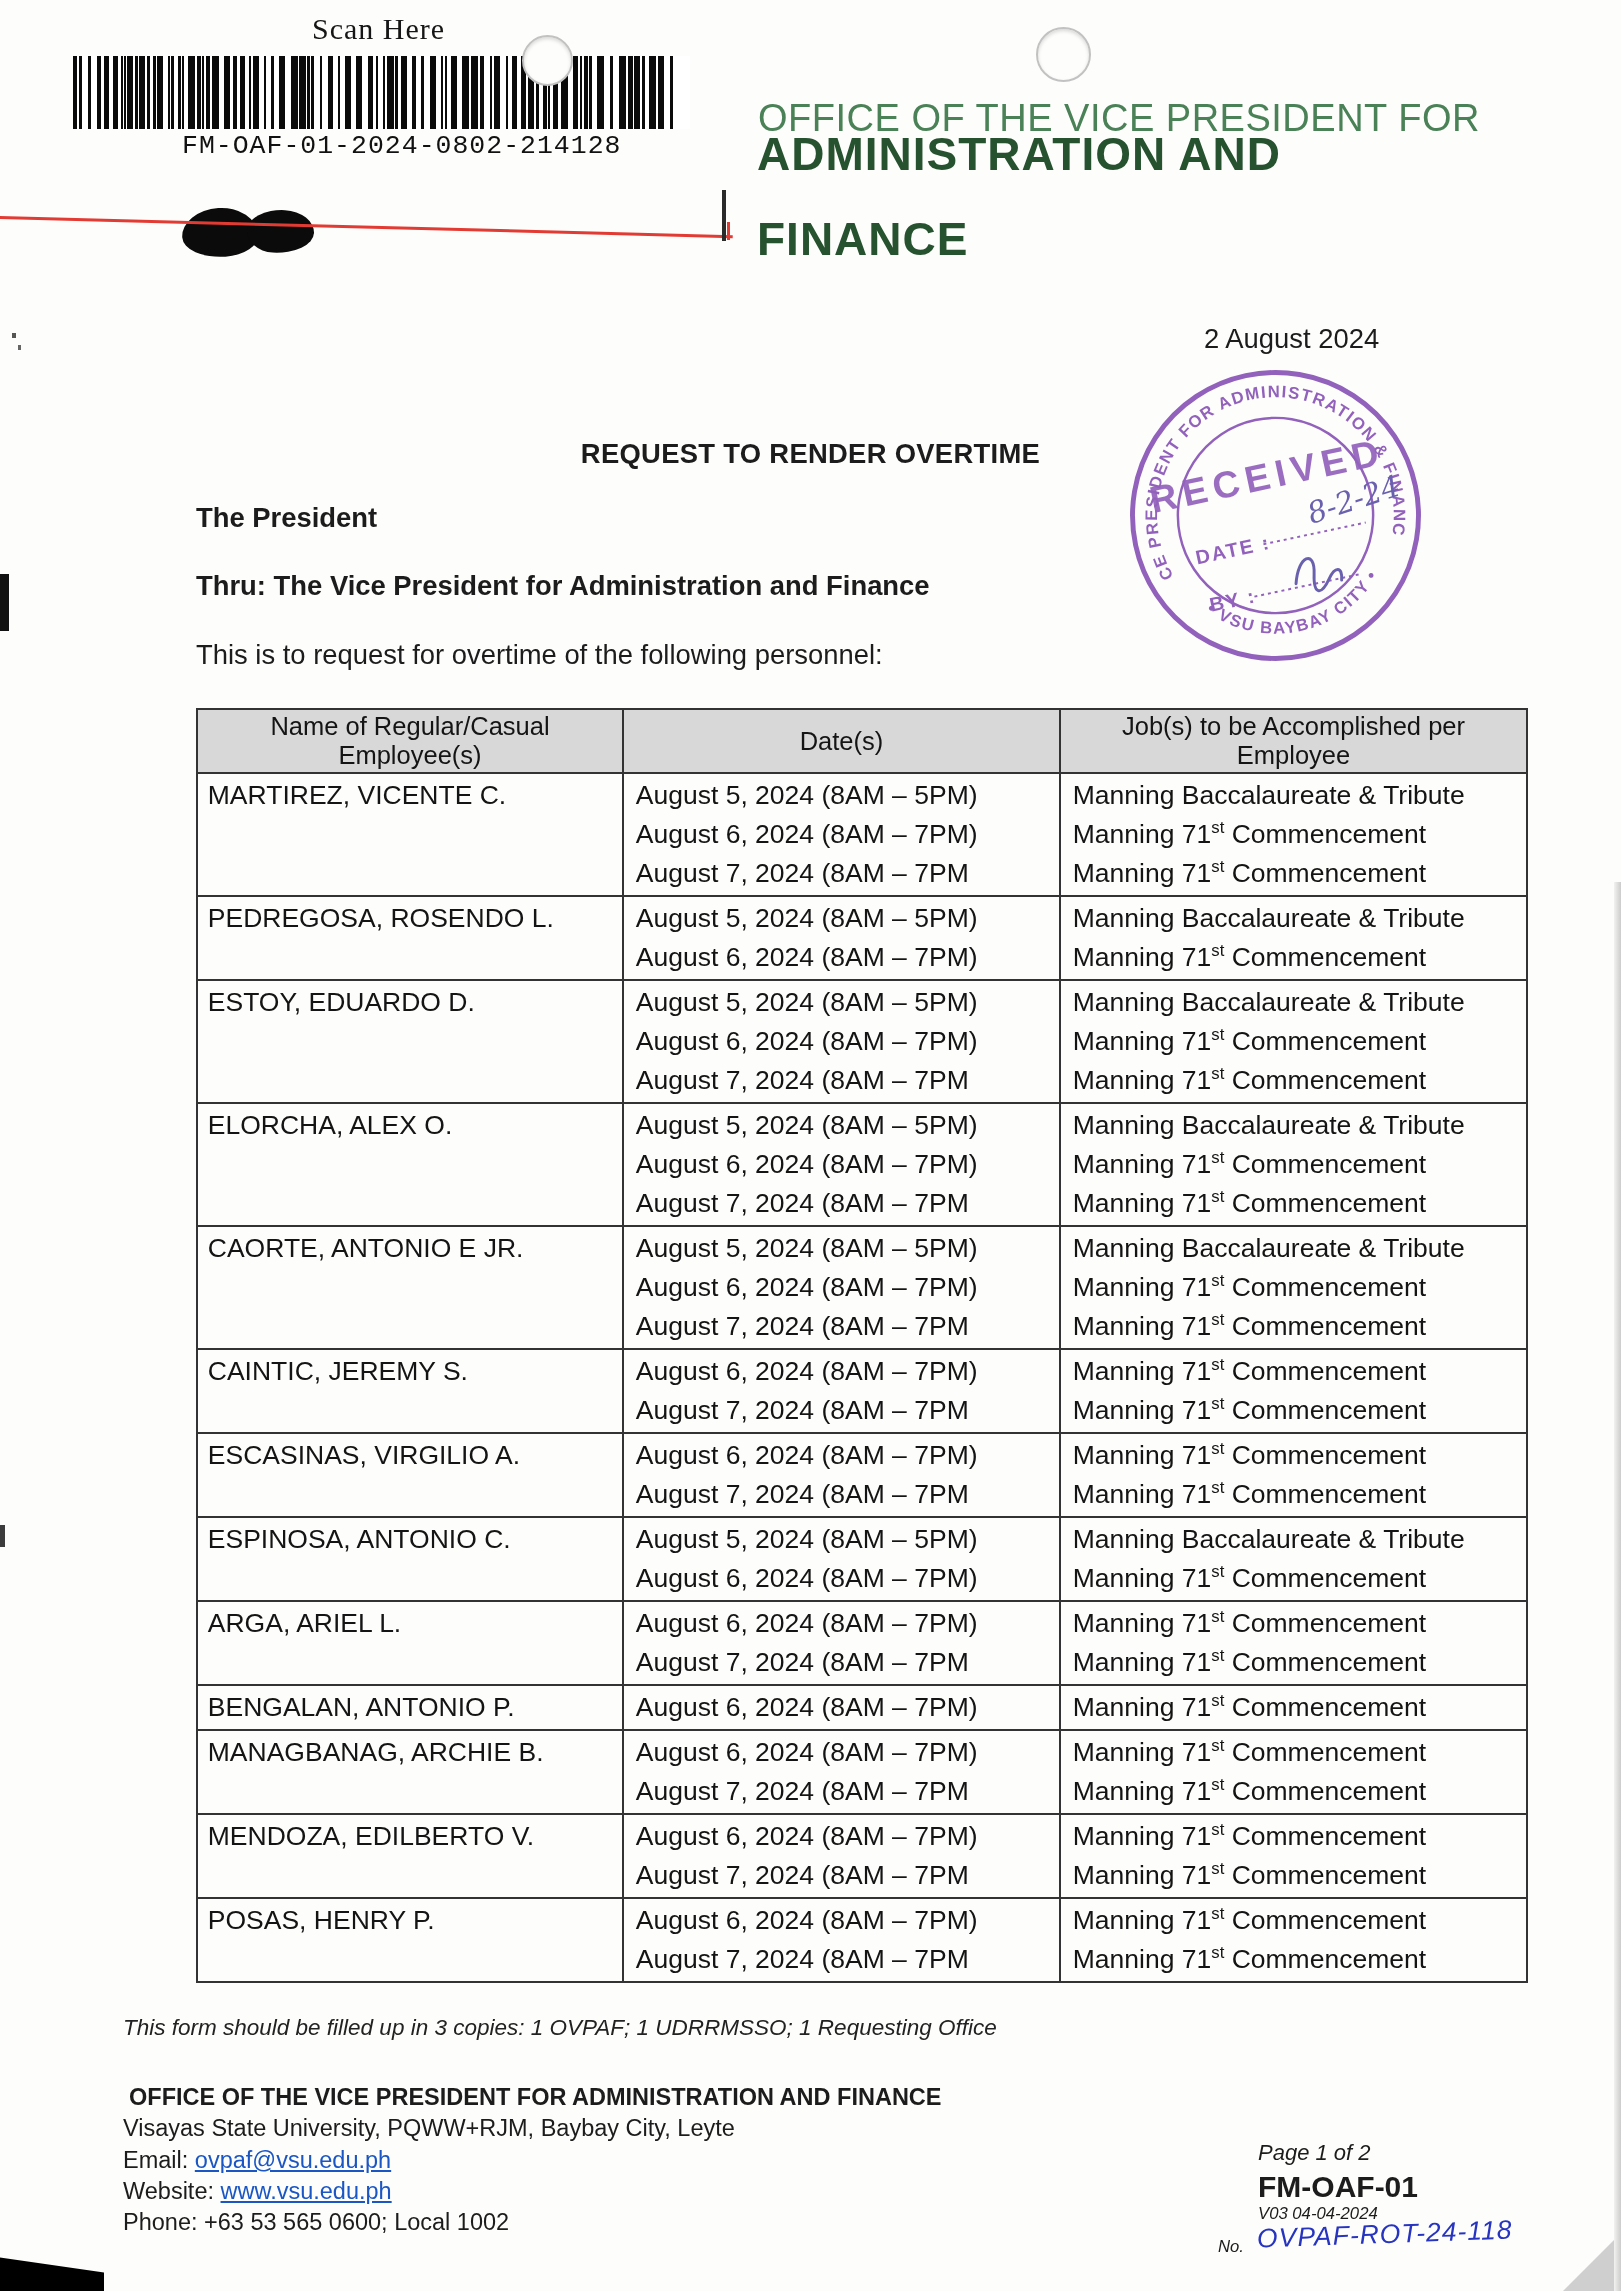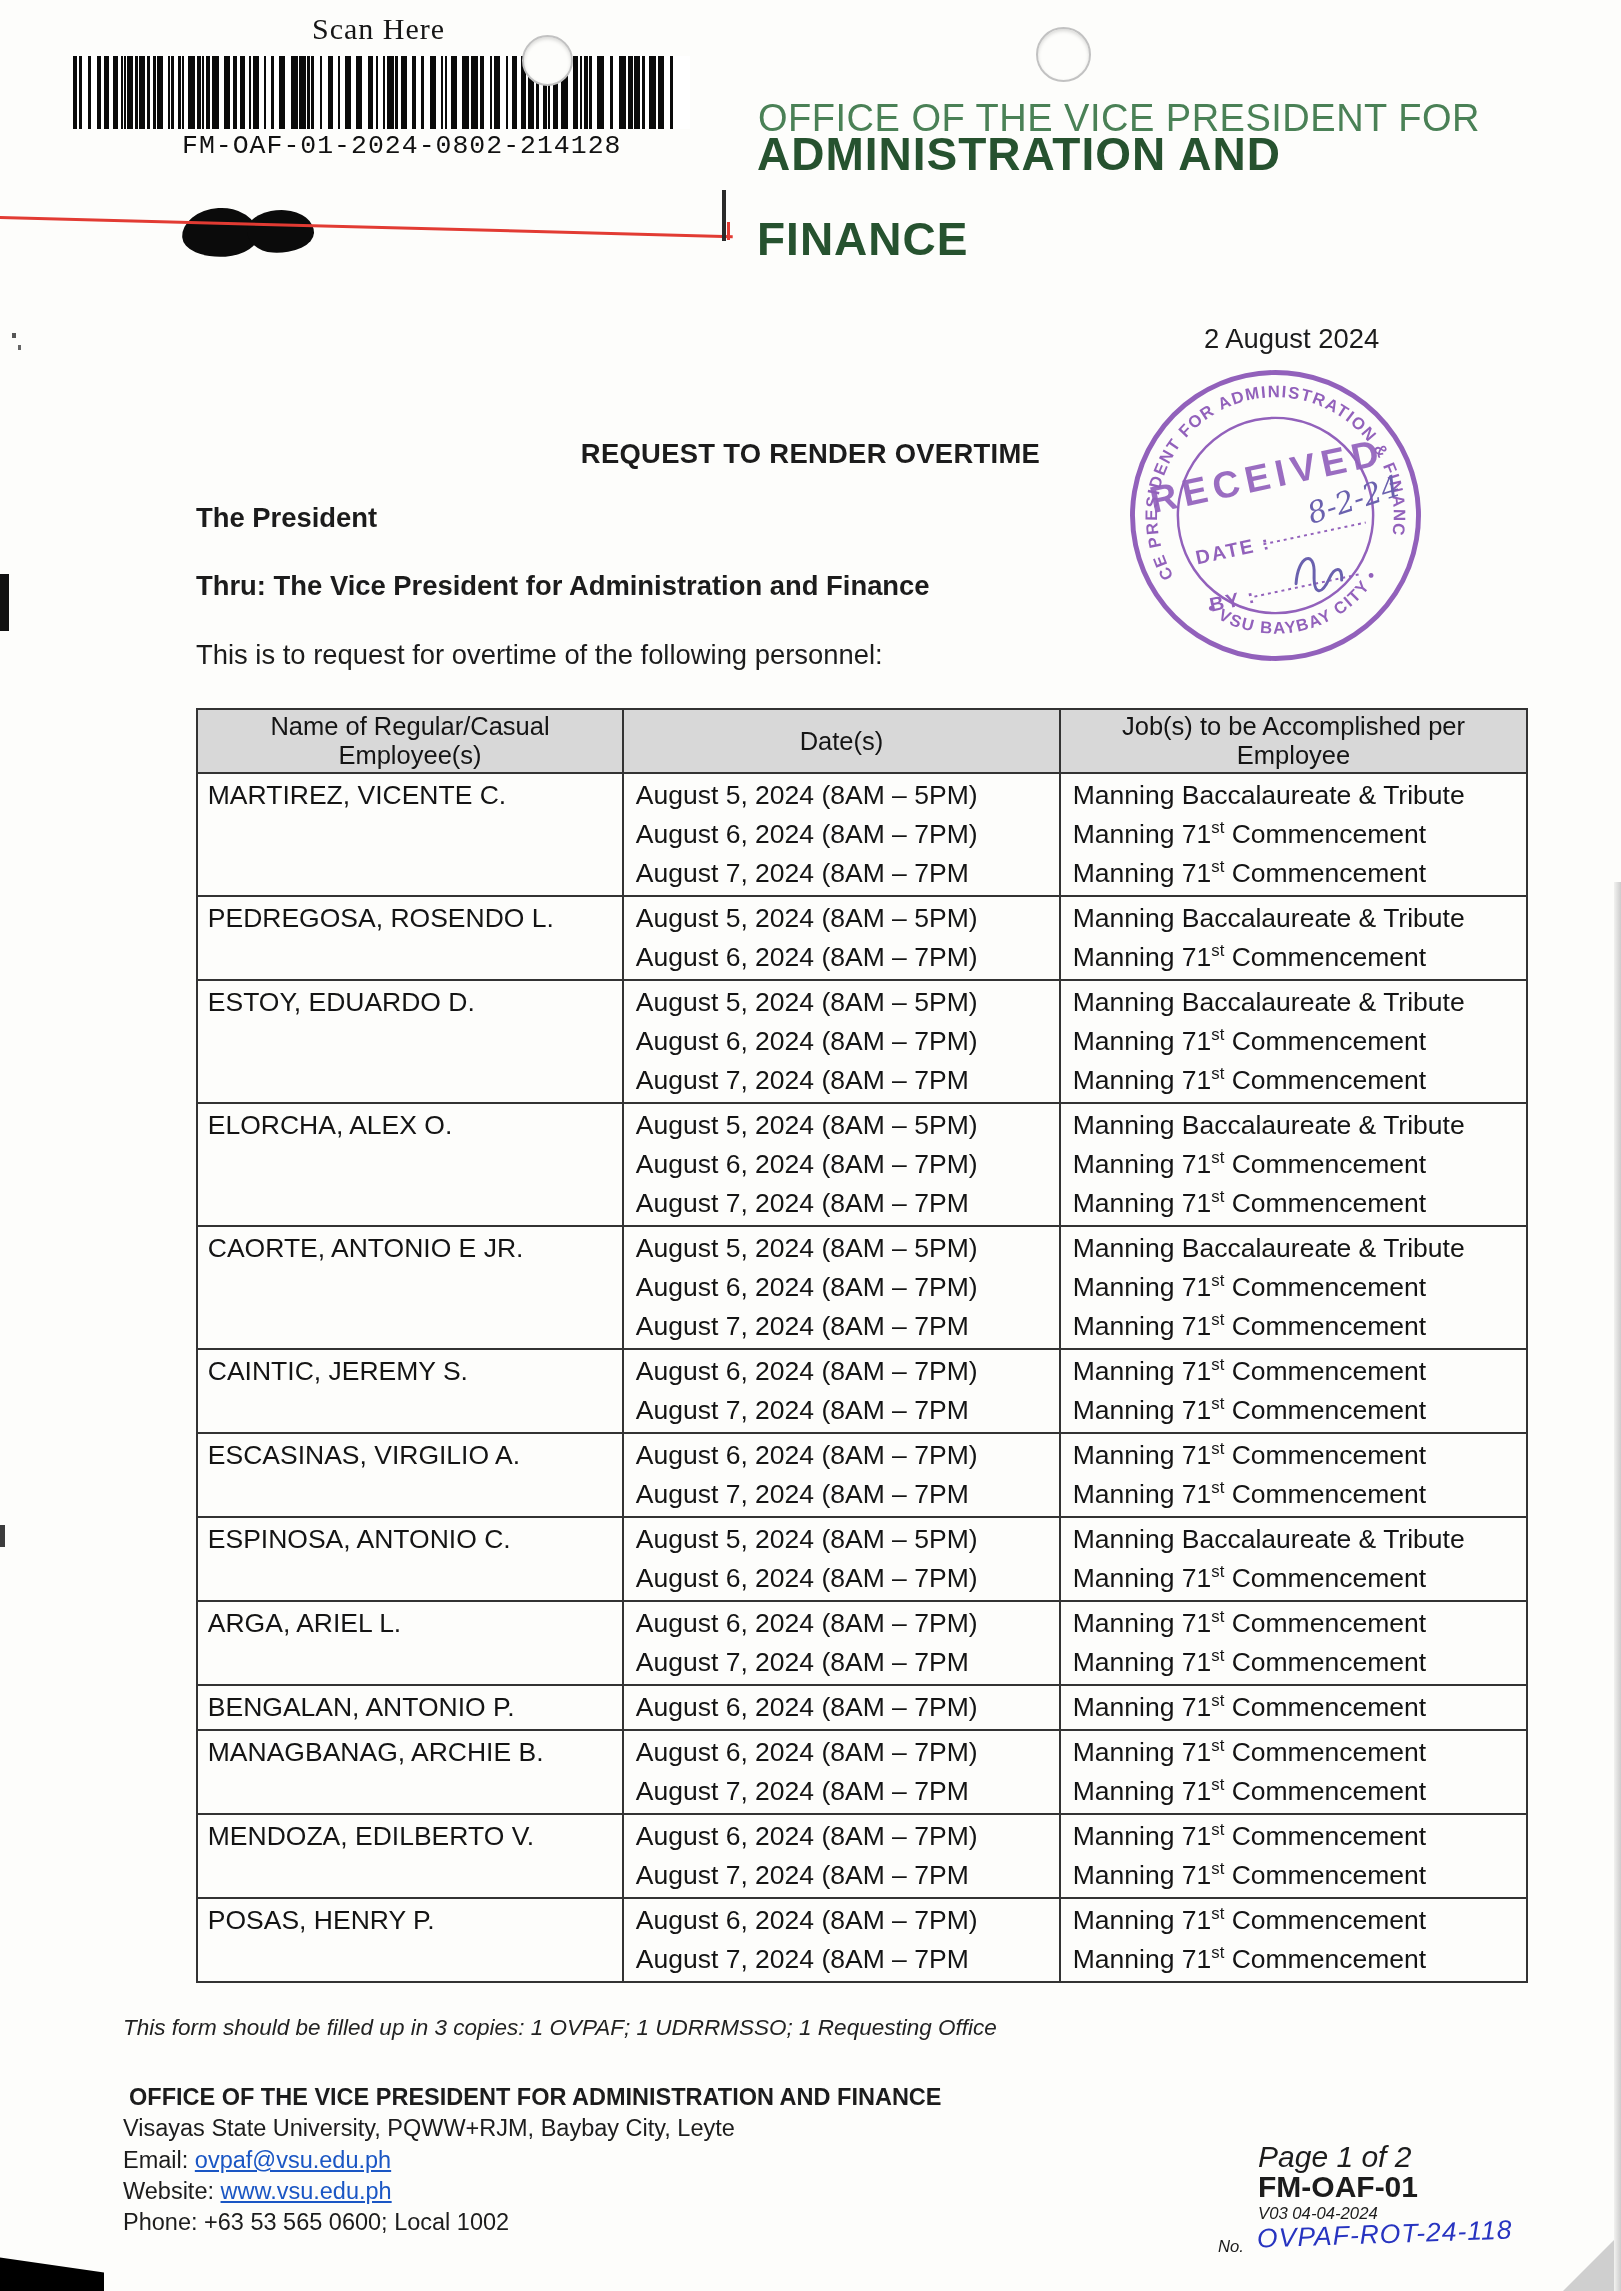--- a/index.html
+++ b/index.html
@@ -70,21 +70,21 @@
   .ot-table td{vertical-align:top;padding:2px 11.8px;line-height:39px;}
   .name-cell{padding-left:9.8px !important;}
   .line sup{font-size:16.7px;line-height:0;}
 
   
   .copies-note{position:absolute;left:123px;top:2015px;font-size:22.5px;font-style:italic;color:#222;}
   .office-name{position:absolute;left:129px;top:2084px;font-size:23.5px;font-weight:bold;}
   .f-line{position:absolute;left:123px;font-size:23.5px;}
   .f-address{top:2115px;} .f-email{top:2147px;} .f-website{top:2178px;} .f-phone{top:2209px;}
   .link{color:var(--link-blue);}
-  .page-number{position:absolute;left:1258px;top:2140px;font-size:30px;font-style:italic;}
+  .page-number{position:absolute;left:1258px;top:2140px;font-size:22px;font-style:italic;}
   .form-code{position:absolute;left:1258px;top:2170px;font-size:30px;font-weight:bold;}
   .version{position:absolute;left:1258px;top:2204px;font-size:16.7px;font-style:italic;}
   .no-label{position:absolute;left:1218px;top:2237px;font-size:16.7px;font-style:italic;}
   .no-value{position:absolute;left:1257px;top:2219px;font-size:26.5px;font-style:italic;color:var(--handwriting-blue);transform:rotate(-2deg);letter-spacing:1px;}
 </style>
 </head>
 <body>
 
 <div class="page">
 

